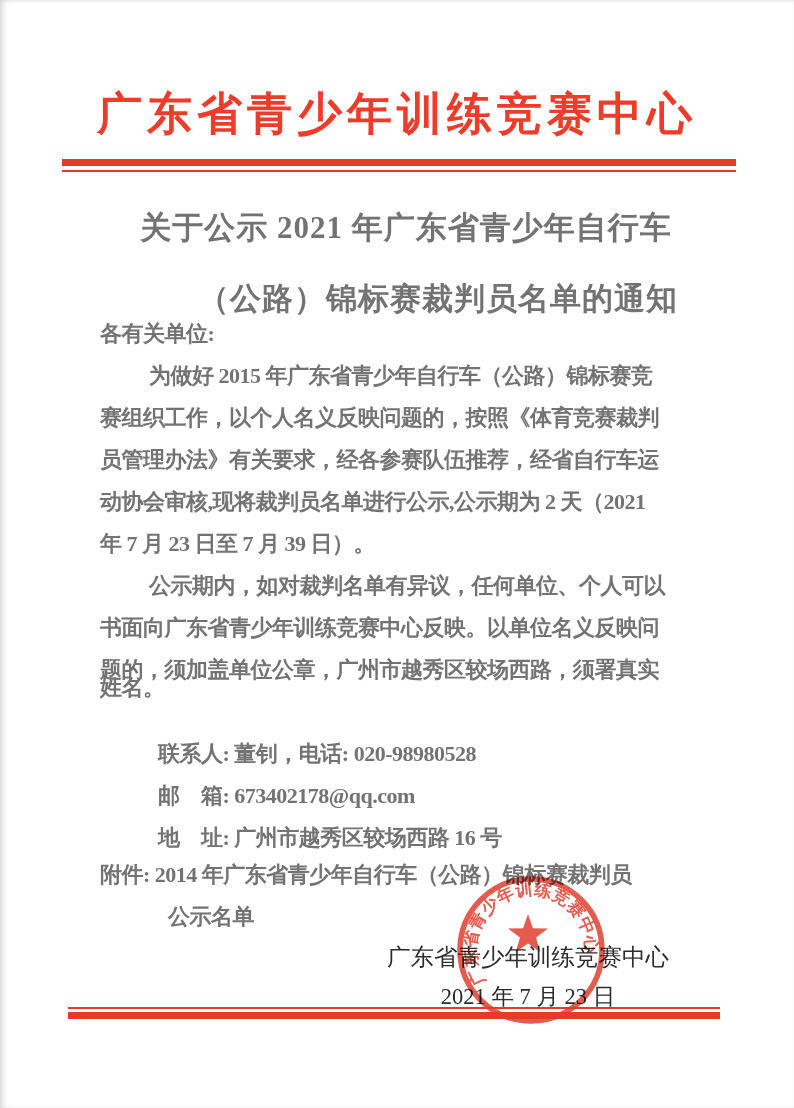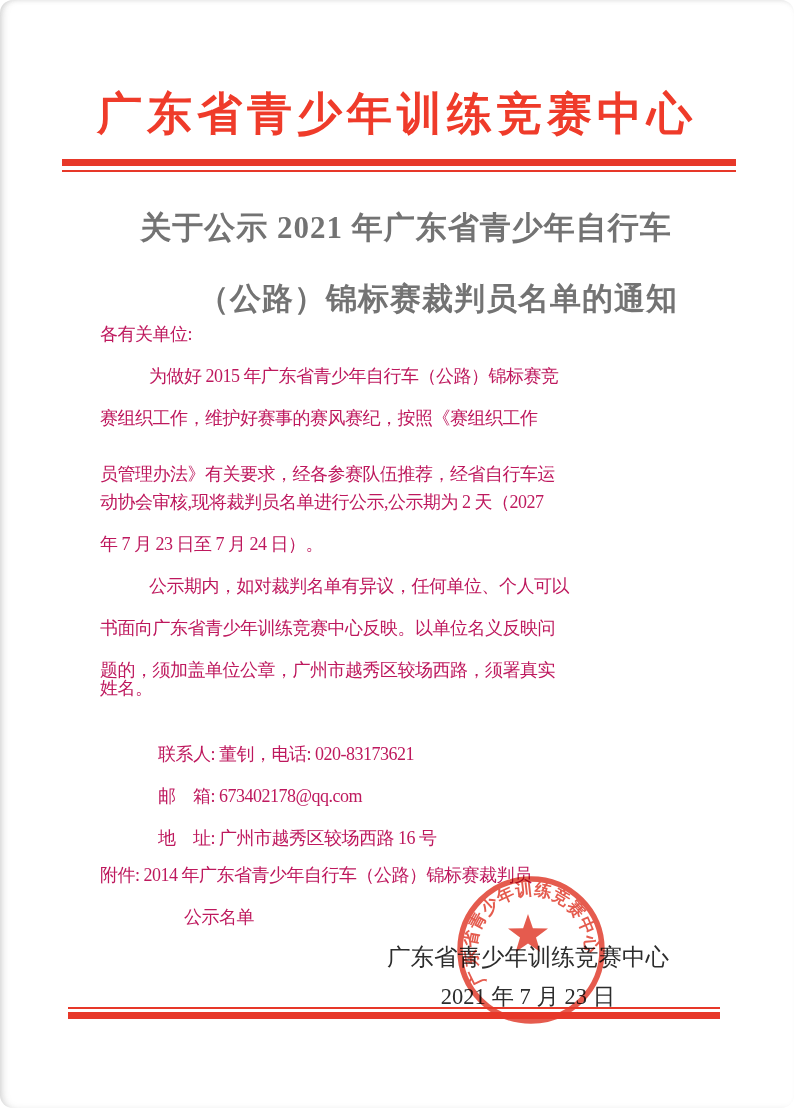--- a/index.html
+++ b/index.html
@@ -4,21 +4,20 @@
 <style>
   html,body{margin:0;padding:0;background:#ffffff;}
   .page{
     position:relative;
     width:794px;height:1108px;
     background:#ffffff;
     overflow:hidden;
     font-family:"Liberation Serif","DejaVu Serif",serif;
     box-shadow:inset 5px 0 7px -3px rgba(130,130,130,.35),
                inset 0 3px 5px -3px rgba(160,160,160,.25);
-    border-radius:13px;
   }
   .letterhead{
     position:absolute;left:0;top:84px;width:100%;
     text-align:center;
     font-size:45px;font-weight:700;
     letter-spacing:5px;
     color:var(--red-text);
     line-height:60px;
     white-space:nowrap;
   }
@@ -29,26 +28,26 @@
   .rule-f-thick{left:68px;width:652px;top:1012px;height:7px;}
   .doc-title{
     position:absolute;left:0;width:100%;
     text-align:center;color:#737373;font-weight:700;
     font-size:31px;letter-spacing:1px;white-space:nowrap;line-height:46px;padding-left:9px;
   }
   .doc-title.t1{top:205px;}
   .doc-title.t2{top:276px;margin-left:32px;}
   .bl{
     position:absolute;left:100px;
-    font-size:18px;line-height:42px;letter-spacing:-0.5px;
-    color:#be185d;white-space:nowrap;
+    font-size:22px;line-height:42px;letter-spacing:-0.5px;
+    color:#737373;white-space:nowrap;font-weight:bold;
   }
   .bl.indent{left:149px;}
   .bl.contact{left:158px;}
-  .bl.attach2{left:184px;}
+  .bl.attach2{left:168px;}
   .sig{
     position:absolute;left:378px;width:300px;text-align:center;
     font-size:23.5px;line-height:42px;color:#2d2d2d;white-space:nowrap;
   }
   .sig.org{top:936px;}
   .sig.date{top:976px;font-size:22.5px;}
   .seal{
     position:absolute;left:446px;top:865px;width:170px;height:170px;
     mix-blend-mode:multiply;opacity:.9;
     pointer-events:none;
@@ -65,30 +64,30 @@
 
   <div class="letterhead">广东省青少年训练竞赛中心</div>
   <div class="rule rule-h-thick"></div>
   <div class="rule rule-h-thin"></div>
 
   <div class="doc-title t1">关于公示 2021 年广东省青少年自行车</div>
   <div class="doc-title t2">（公路）锦标赛裁判员名单的通知</div>
 
   <div class="bl" style="top:313px">各有关单位:</div>
   <div class="bl indent" style="top:355px">为做好 2015 年广东省青少年自行车（公路）锦标赛竞</div>
-  <div class="bl" style="top:397px">赛组织工作，维护好赛事的赛风赛纪，按照《赛组织工作</div>
-  <div class="bl" style="top:453px">员管理办法》有关要求，经各参赛队伍推荐，经省自行车运</div>
-  <div class="bl" style="top:481px">动协会审核,现将裁判员名单进行公示,公示期为 2 天（2027</div>
-  <div class="bl" style="top:523px">年 7 月 23 日至 7 月 24 日）。</div>
+  <div class="bl" style="top:397px">赛组织工作，以个人名义反映问题的，按照《体育竞赛裁判</div>
+  <div class="bl" style="top:439px">员管理办法》有关要求，经各参赛队伍推荐，经省自行车运</div>
+  <div class="bl" style="top:481px">动协会审核,现将裁判员名单进行公示,公示期为 2 天（2021</div>
+  <div class="bl" style="top:523px">年 7 月 23 日至 7 月 39 日）。</div>
   <div class="bl indent" style="top:565px">公示期内，如对裁判名单有异议，任何单位、个人可以</div>
   <div class="bl" style="top:607px">书面向广东省青少年训练竞赛中心反映。以单位名义反映问</div>
   <div class="bl" style="top:649px">题的，须加盖单位公章，广州市越秀区较场西路，须署真实</div>
   <div class="bl" style="top:667px">姓名。</div>
 
-  <div class="bl contact" style="top:733px">联系人: 董钊，电话: 020-83173621</div>
+  <div class="bl contact" style="top:733px">联系人: 董钊，电话: 020-98980528</div>
   <div class="bl contact" style="top:775px">邮　箱: 673402178@qq.com</div>
   <div class="bl contact" style="top:817px">地　址: 广州市越秀区较场西路 16 号</div>
 
   <div class="bl" style="top:854px">附件: 2014 年广东省青少年自行车（公路）锦标赛裁判员</div>
   <div class="bl attach2" style="top:896px">公示名单</div>
 
   <div class="sig org">广东省青少年训练竞赛中心</div>
   <div class="sig date">2021 年 7 月 23 日</div>
 
   <svg class="seal" viewBox="0 0 170 170">

